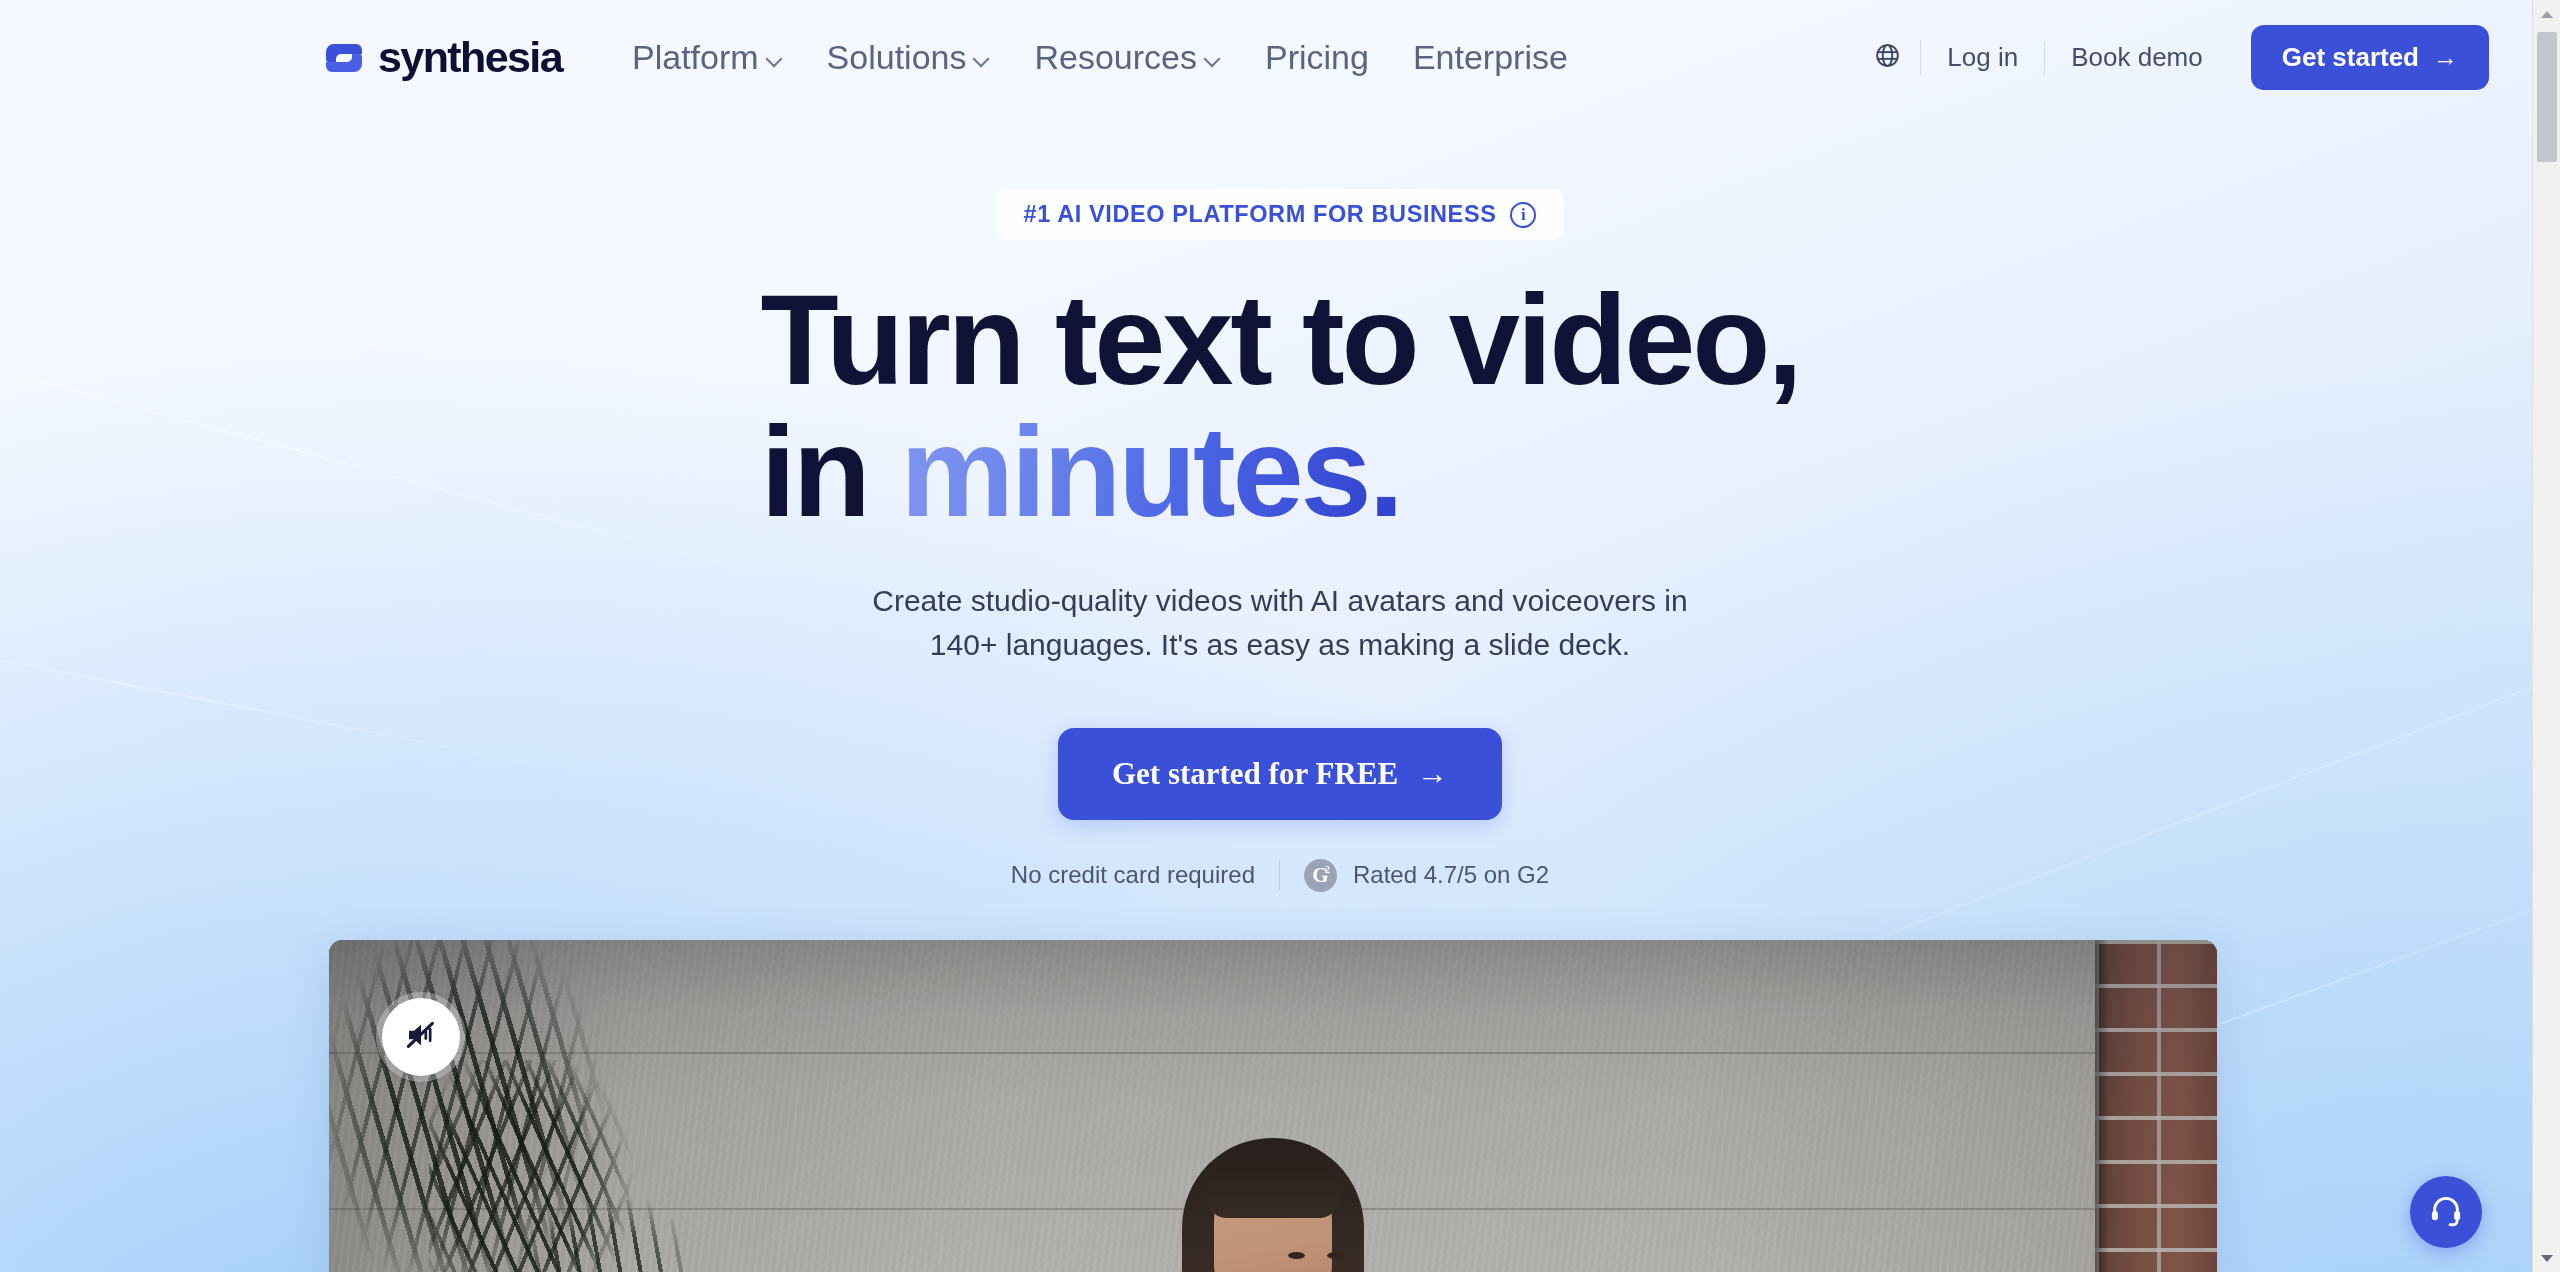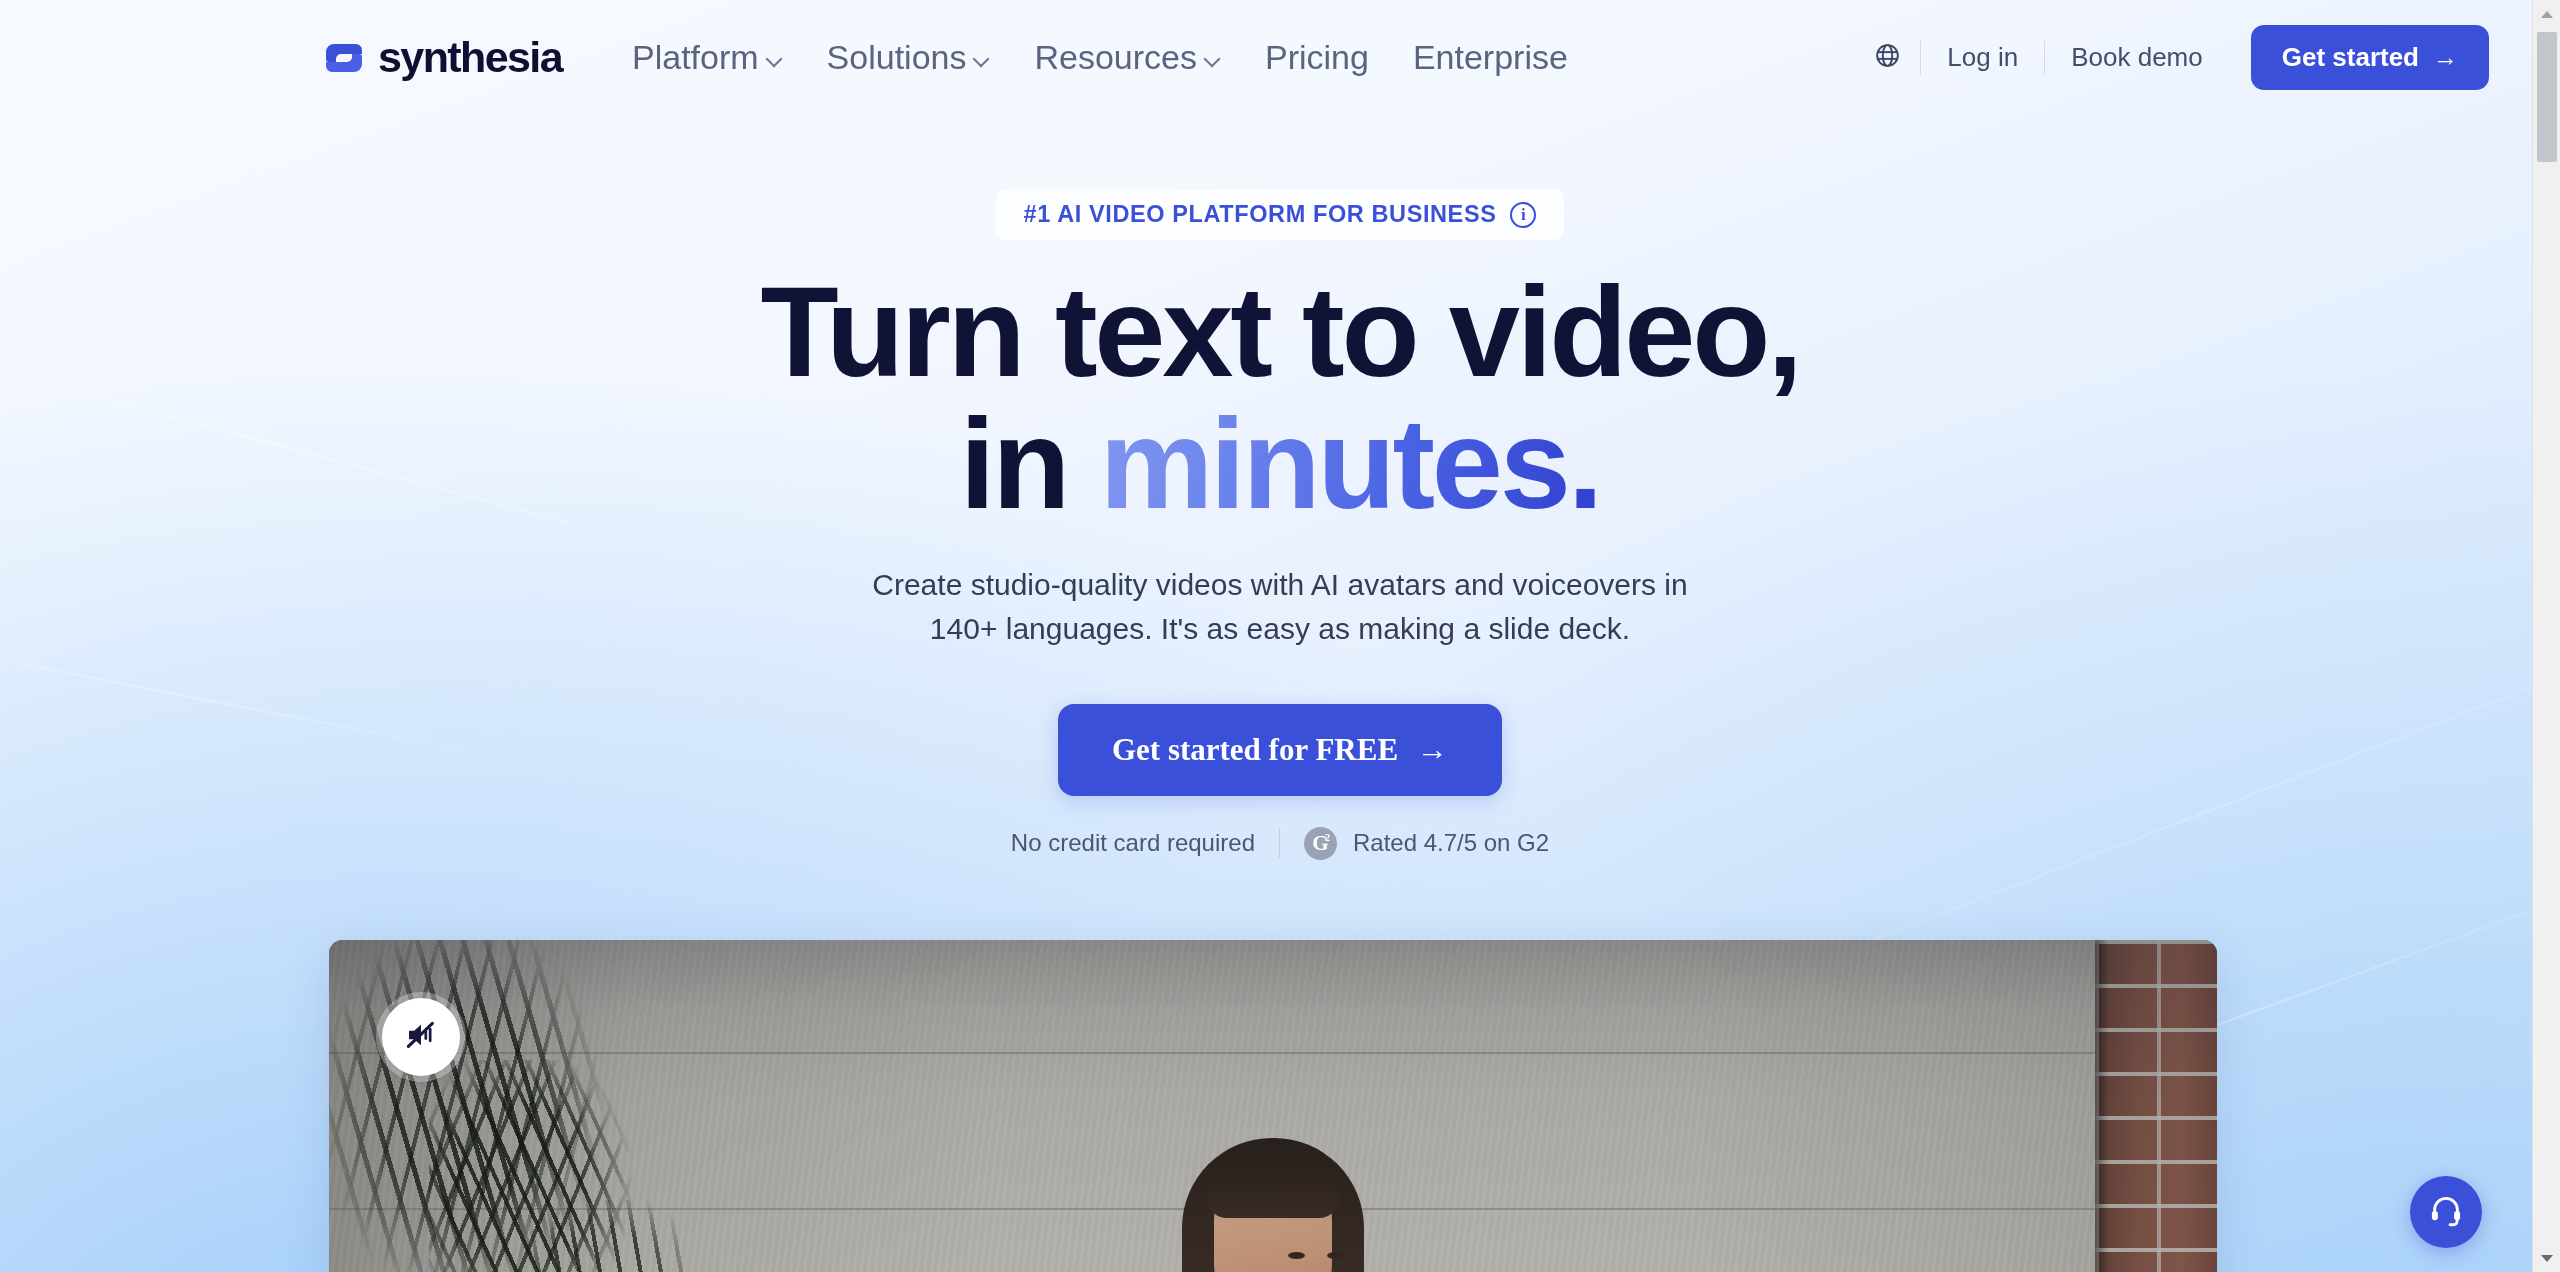--- a/index.html
+++ b/index.html
@@ -87,20 +87,21 @@
     white-space:nowrap; cursor:pointer; border:none;
     font-family:"Liberation Sans", sans-serif;
   }
   .arr { font-size:25px; line-height:1; }
 
   
   #hero {
     position:absolute; top:115px; left:0; right:0;
     display:flex; flex-direction:column; align-items:center;
     z-index:20;
+    gap:8px;
   }
   #badge {
     margin-top:74px;
     background:rgba(255,255,255,.82);
     border-radius:10px;
     padding:12px 28px;
     display:flex; align-items:center; gap:14px;
     cursor:pointer;
   }
   #badge .btxt {
@@ -109,21 +110,21 @@
   }
   .info-ico {
     width:26px; height:26px; border:2px solid #3b50d9; border-radius:50%;
     display:flex; align-items:center; justify-content:center;
     font-size:17px; font-weight:700; color:#3b50d9;
     font-family:"Liberation Serif", serif; line-height:1;
   }
 
   #headline {
     margin-top:26px;
-    text-align:center;
+    text-align:left;
     font-size:128px; font-weight:700; line-height:1.03;
     letter-spacing:-3.2px; color:#101336;
   }
   #headline .grad {
     background:linear-gradient(100deg, #8296f0 0%, #6d86ec 25%, #4a63e4 60%, #3040cd 100%);
     -webkit-background-clip:text; background-clip:text;
     -webkit-text-fill-color:transparent; color:transparent;
   }
 
   #subhead {

